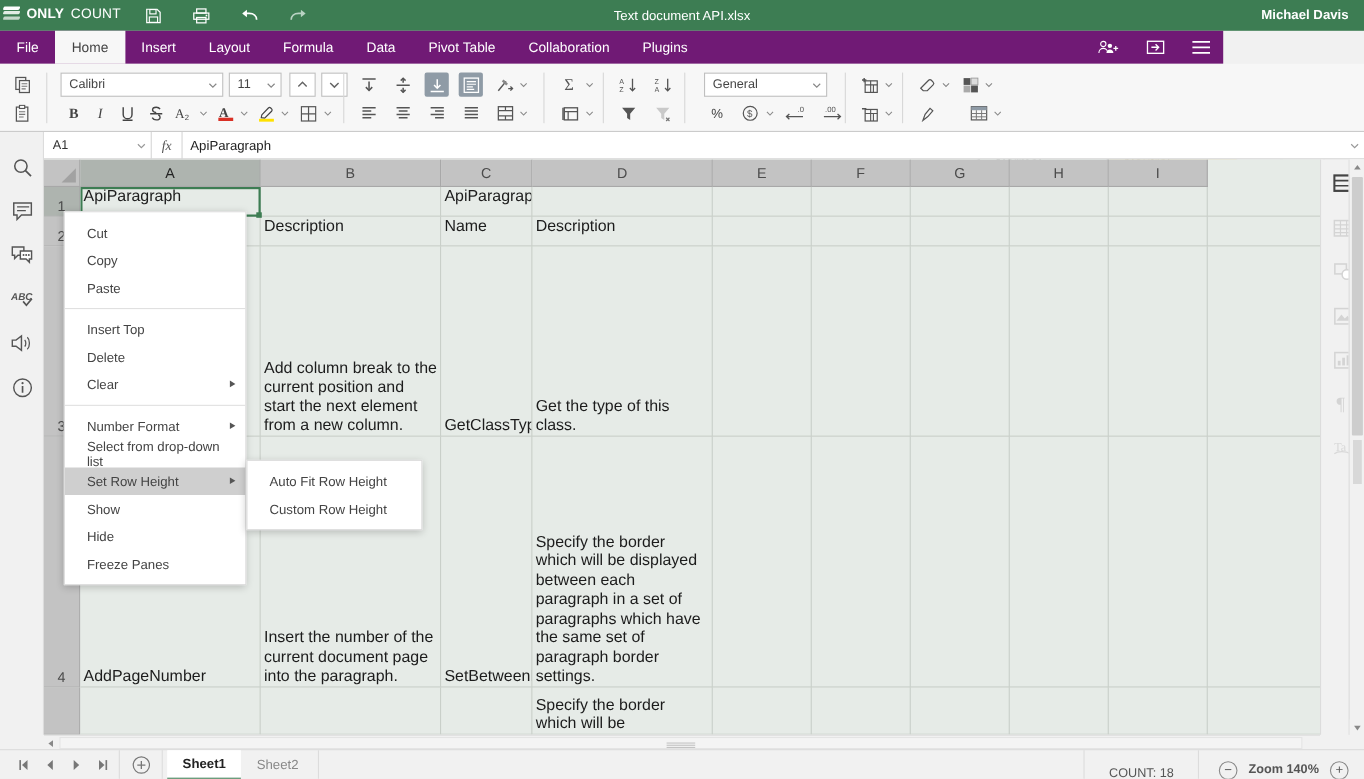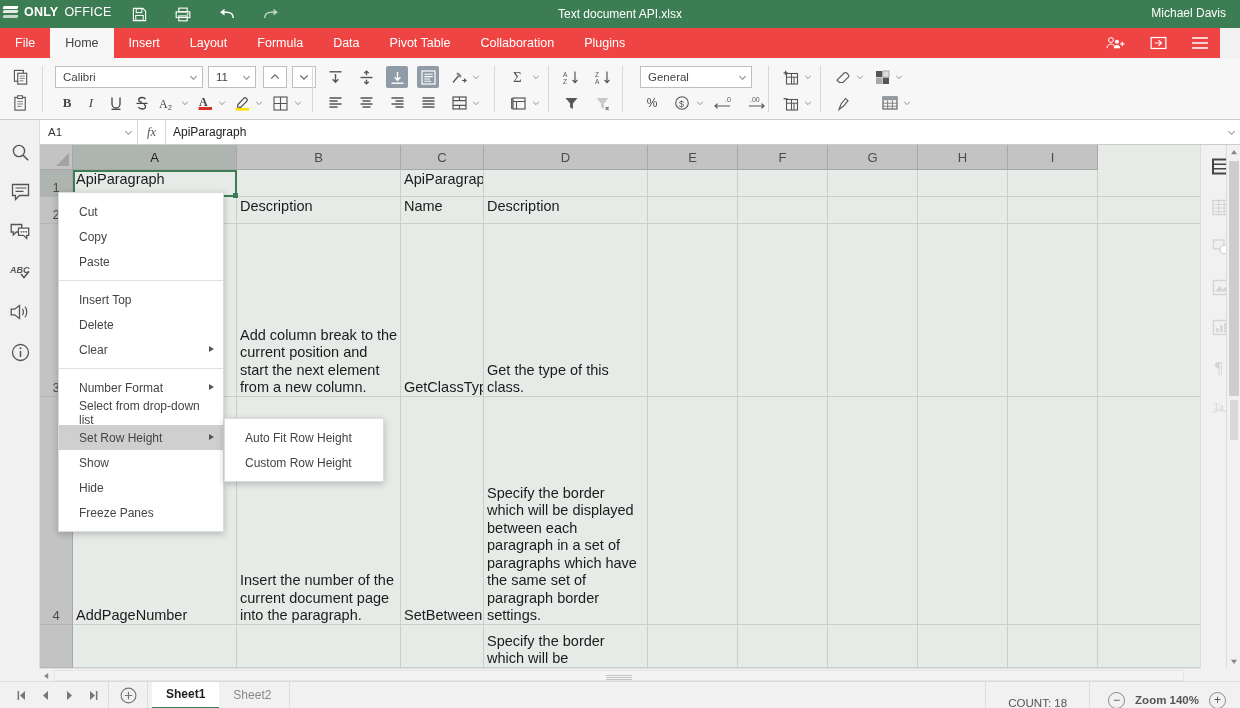--- a/index.html
+++ b/index.html
@@ -37,27 +37,27 @@
   .hdr-ic { width: 22px; height: 22px; display: flex; align-items: center; justify-content: center; cursor: pointer; }
   .hdr-ic svg { display: block; }
 
   .doc-title {
     position: absolute; left: 0; top: 0; width: 1240px; height: 28px;
     line-height: 28px; text-align: center; color: #fff; font-size: 12px;
     pointer-events: none;
   }
   .user-name {
     position: absolute; right: 14px; top: 6px; color: #fff; font-size: 12px;
-    font-weight: normal;
+    font-weight: bold;
   }
 
   
   .tabbar {
-    position: absolute; top: 28px; left: 0; width: 1220px; height: 30px;
-    background: #ef4444;
+    position: absolute; top: 28px; left: 0; width: 1112px; height: 30px;
+    background: #701a75;
   }
   .tabs { position: absolute; left: 0; top: 0; display: flex; height: 30px; }
   .tab {
     height: 30px; line-height: 30px; padding: 0 15px;
     color: #ffffff; font-size: 12.5px; cursor: pointer; white-space: nowrap;
   }
   .tab.active { background: #f7f7f7; color: #444; }
   .tabbar-right {
     position: absolute; right: 10px; top: 0; height: 30px;
     display: flex; align-items: center; gap: 22px;
@@ -287,21 +287,21 @@
 <div class="app">
 
   <div class="header">
     <div class="logo">
       <span class="mark">
           <i></i>
           <i></i>
           <i></i>
         </span>
       <span class="nm1">ONLY</span>
-        <span class="nm2">OFFICE</span>
+        <span class="nm2">COUNT</span>
     </div>
 
     <div class="hdr-icons">
       <div class="hdr-ic">
         <svg width="15" height="15" viewBox="0 0 16 16">
             <path d="M1.5 1.5h10l3 3v10h-13z" fill="none" stroke="#fff" stroke-width="1.2"></path>
             <rect x="4.5" y="1.8" width="6" height="4.2" fill="none" stroke="#fff" stroke-width="1.1"></rect>
             <rect x="4" y="9" width="8" height="5.2" fill="none" stroke="#fff" stroke-width="1.1"></rect>
           </svg>
       </div>

